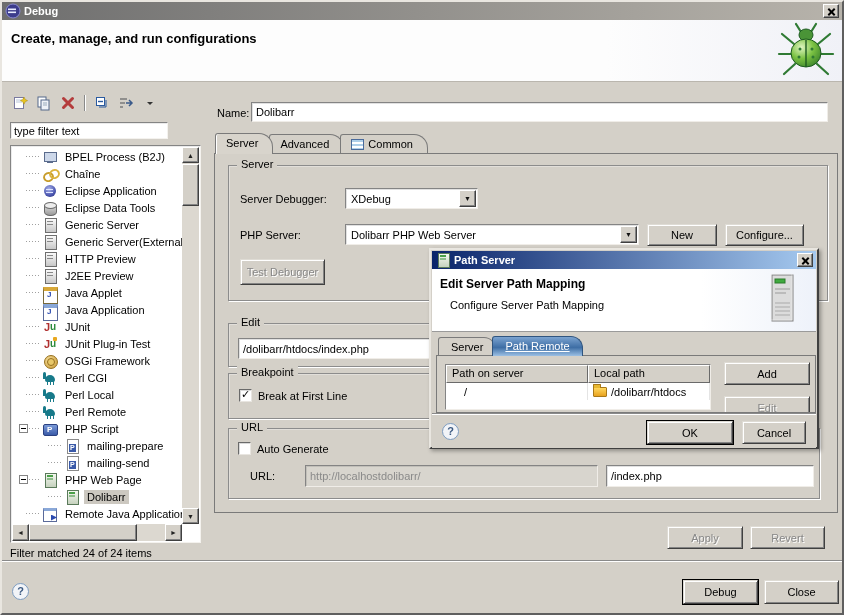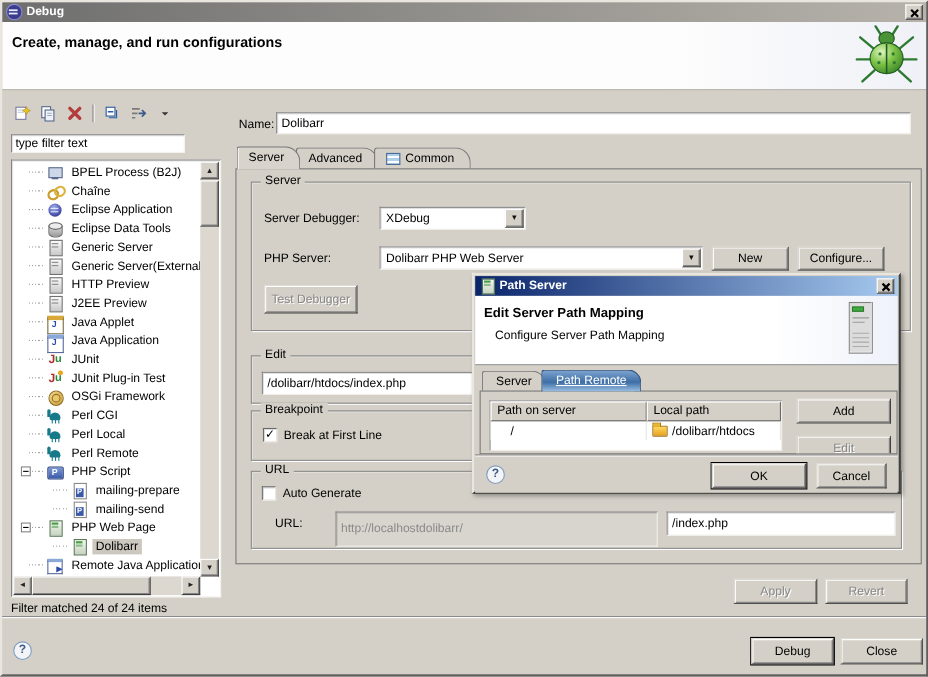--- a/index.html
+++ b/index.html
@@ -94,21 +94,21 @@
 
   .g-file{left:226px;top:321px;width:586px;height:44px}
   .file-field{left:236px;top:336px;width:566px;height:21px}
   .g-bp{left:226px;top:371px;width:586px;height:46px}
   .bp-cb{left:237px;top:387px}
   .bp-lbl{left:256px;top:388px}
   .g-url{left:226px;top:426px;width:592px;height:71px}
   .auto-cb{left:236px;top:440px}
   .auto-lbl{left:255px;top:441px}
   .url-lbl{left:248px;top:468px}
-  .url-base{left:303px;top:463px;width:293px;height:32px;background:#d8d5ce;color:#8a8a8a}
+  .url-base{left:303px;top:463px;width:293px;height:22px;background:#d8d5ce;color:#8a8a8a}
   .url-path{left:604px;top:463px;width:208px;height:22px}
 
   .apply-btn{left:665px;top:524px;width:76px;height:23px}
   .revert-btn{left:748px;top:524px;width:75px;height:23px}
   .bottom-sep{position:absolute;left:0;top:558px;right:0;height:2px;border-top:1px solid #8a8a8a;border-bottom:1px solid #fff}
   .main-help{left:10px;top:581px}
   .debug-btn{left:681px;top:578px;width:75px;height:24px}
   .close-main-btn{left:762px;top:578px;width:75px;height:24px}
 
   

